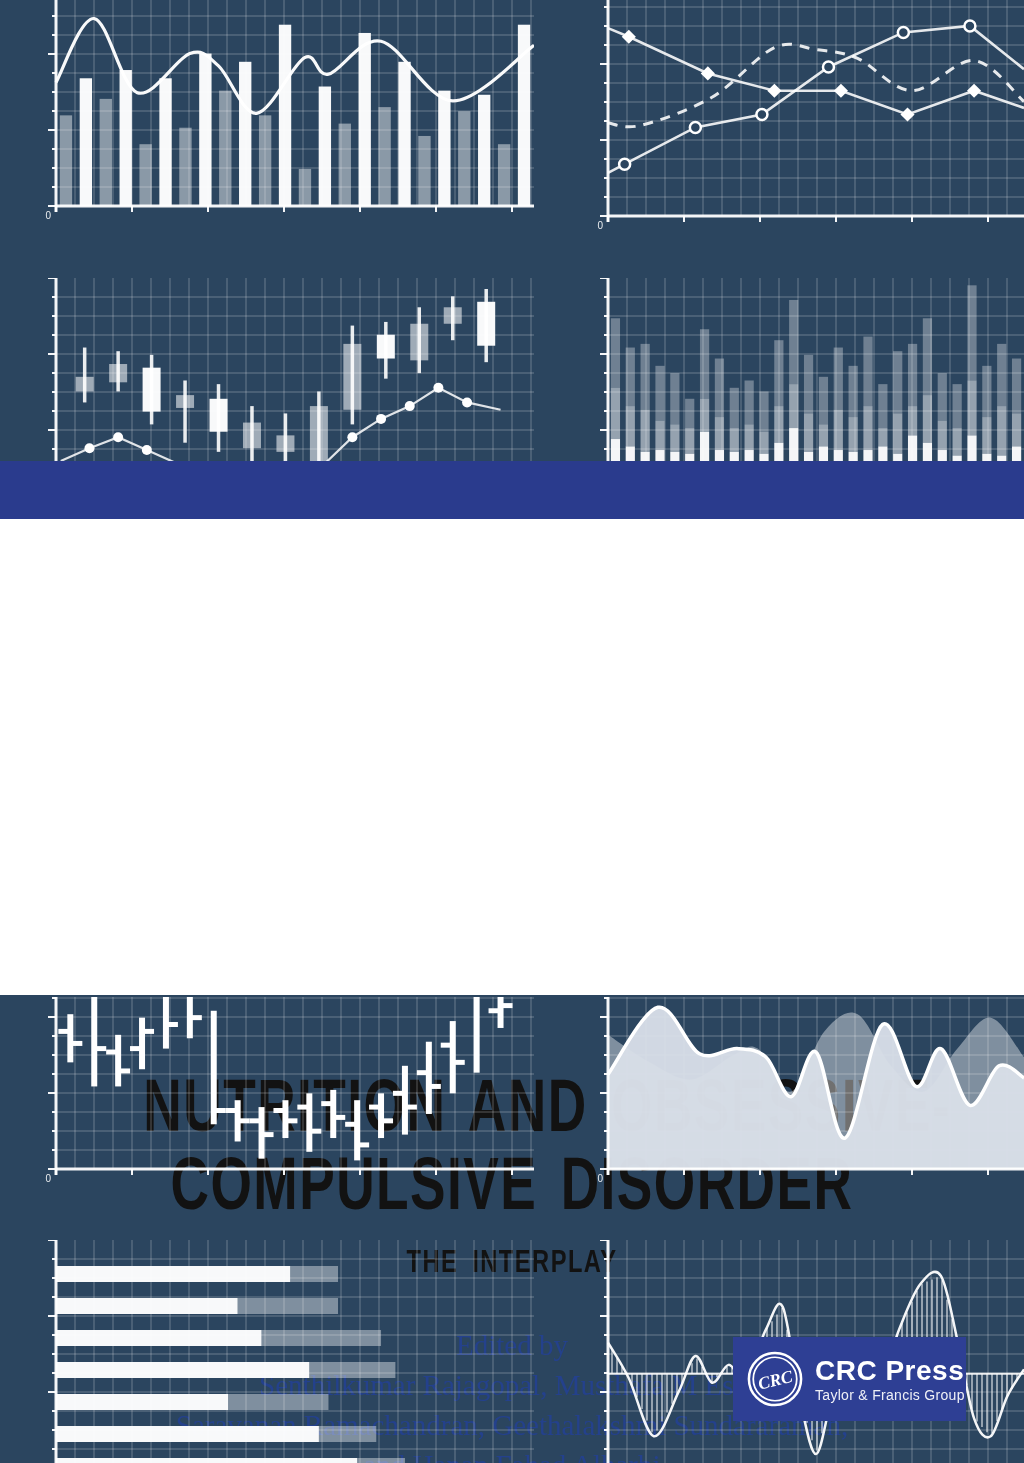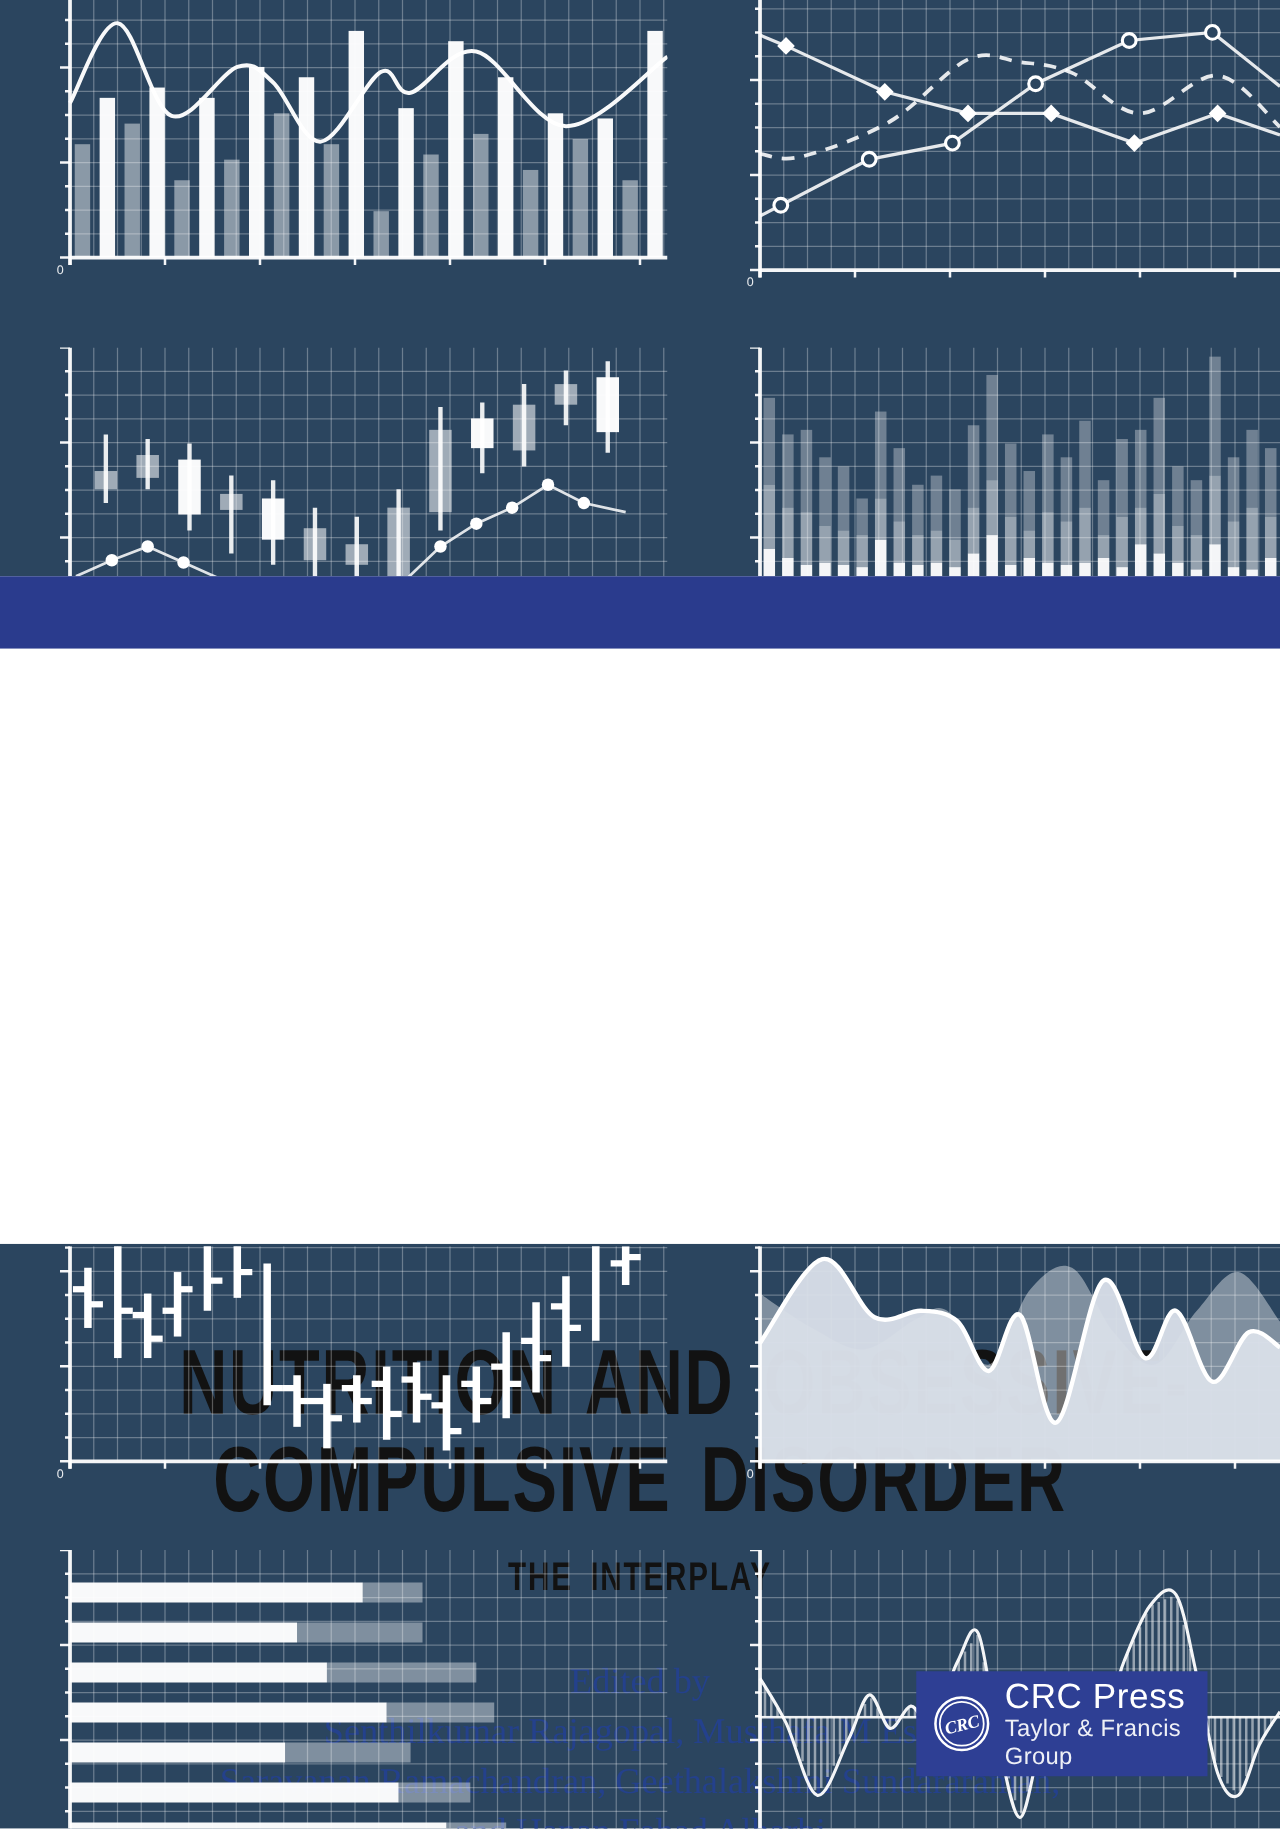--- a/index.html
+++ b/index.html
@@ -15,22 +15,22 @@
               letter-spacing:2px;word-spacing:10px;transform:scaleX(0.72);transform-origin:50% 50%;white-space:nowrap;}
   .subtitle{position:absolute;left:0;top:724px;width:1024px;text-align:center;font-weight:bold;
             font-size:32px;color:#121212;letter-spacing:2px;word-spacing:8px;transform:scaleX(0.74);
             transform-origin:50% 50%;white-space:nowrap;}
   .editors-block{position:absolute;left:0;top:806px;width:1024px;text-align:center;
                  font-family:"Liberation Serif",serif;font-size:29px;line-height:40px;}
   .editors-block div{white-space:nowrap;}
   .crc-box{position:absolute;left:733px;top:1337px;width:233px;height:84px;display:flex;
            align-items:center;padding-left:13px;box-sizing:border-box;}
   .crc-text{margin-left:11px;color:#ffffff;}
-  .crc-name{font-size:28px;letter-spacing:0.5px;line-height:30px;}
-  .crc-tag{font-size:19px;opacity:0.92;margin-top:1px;letter-spacing:0.3px;}
+  .crc-name{font-size:28px;letter-spacing:0.5px;line-height:30px;font-weight:bold;}
+  .crc-tag{font-size:14px;opacity:0.92;margin-top:1px;letter-spacing:0.3px;}
 </style>
 </head>
 <body>
 
 <div class="page">
 
   <div class="bg-navy-top" style="background: rgb(43, 69, 95);"></div>
   <div class="bg-navy-bottom" style="background: rgb(43, 69, 95);"></div>
 
   <svg class="chart" width="494" height="226" style="left: 40px; top: 0px;">

